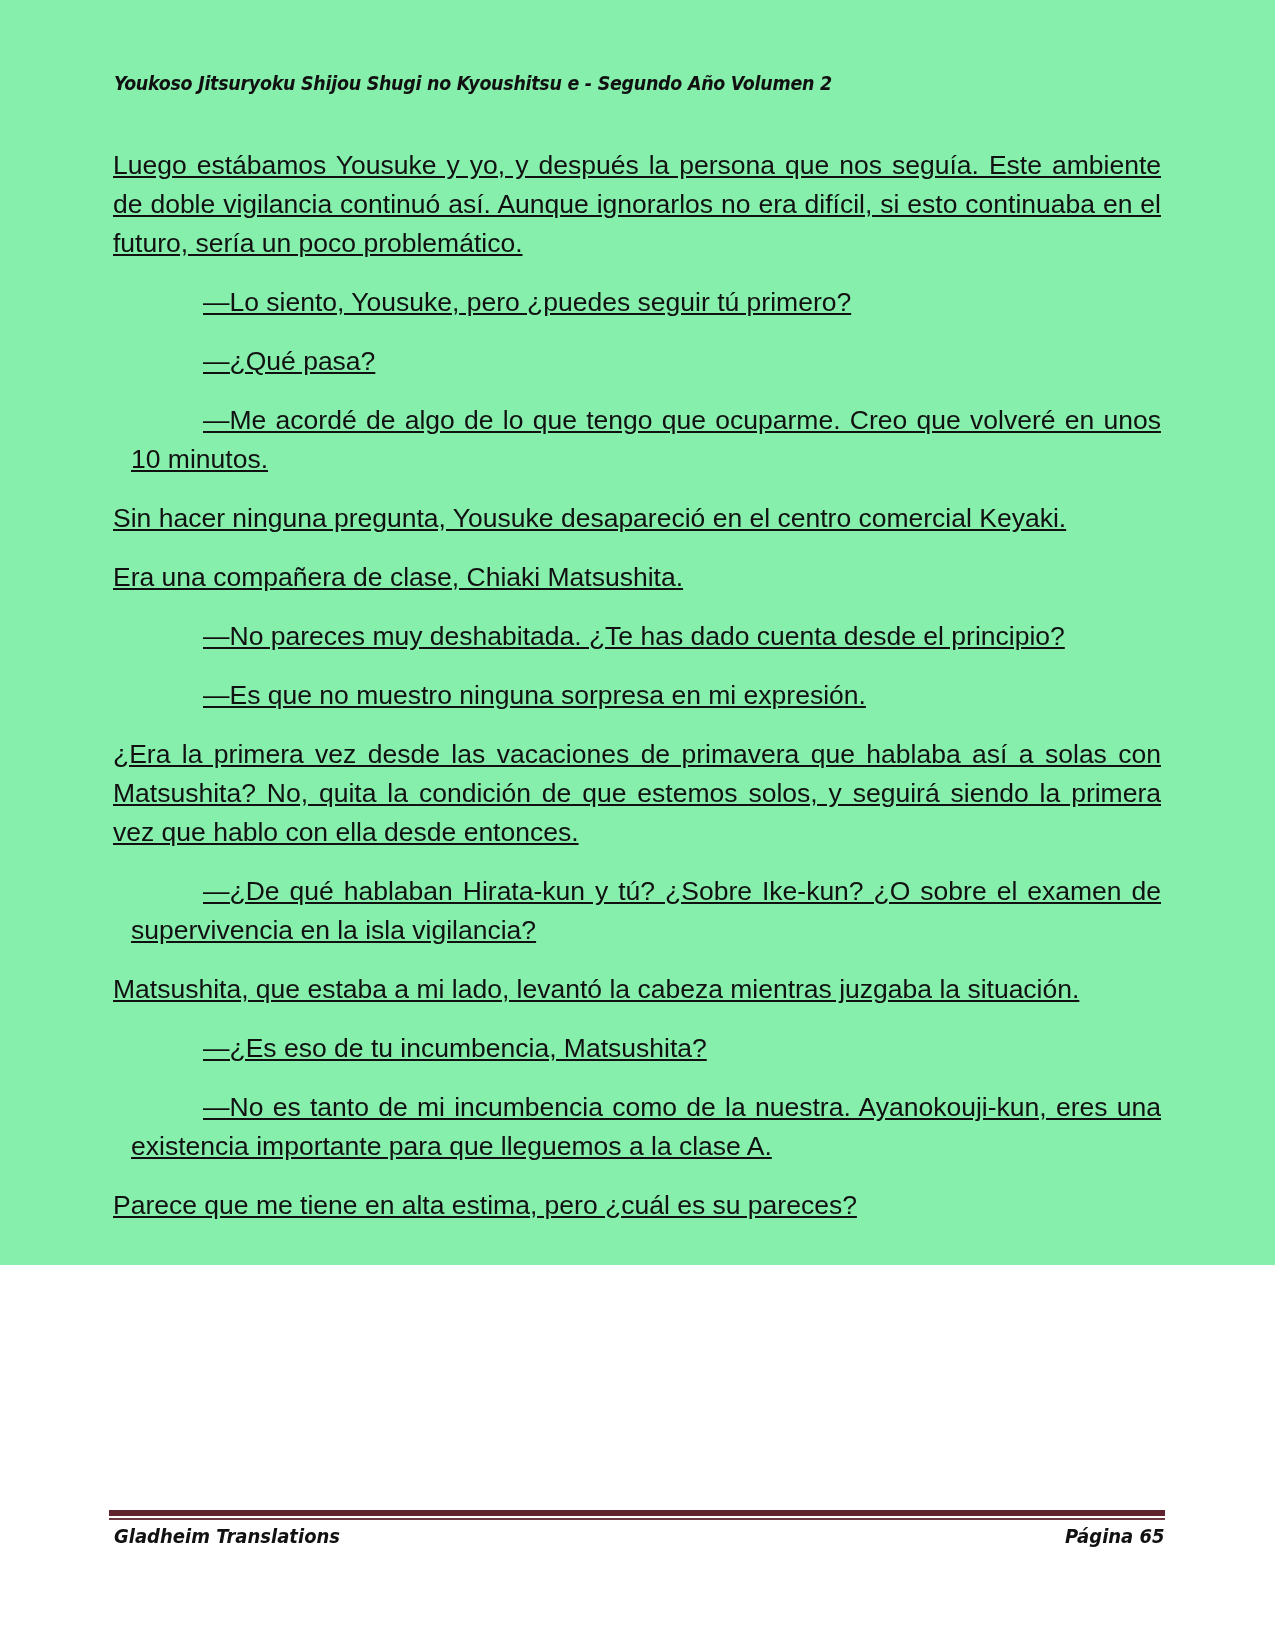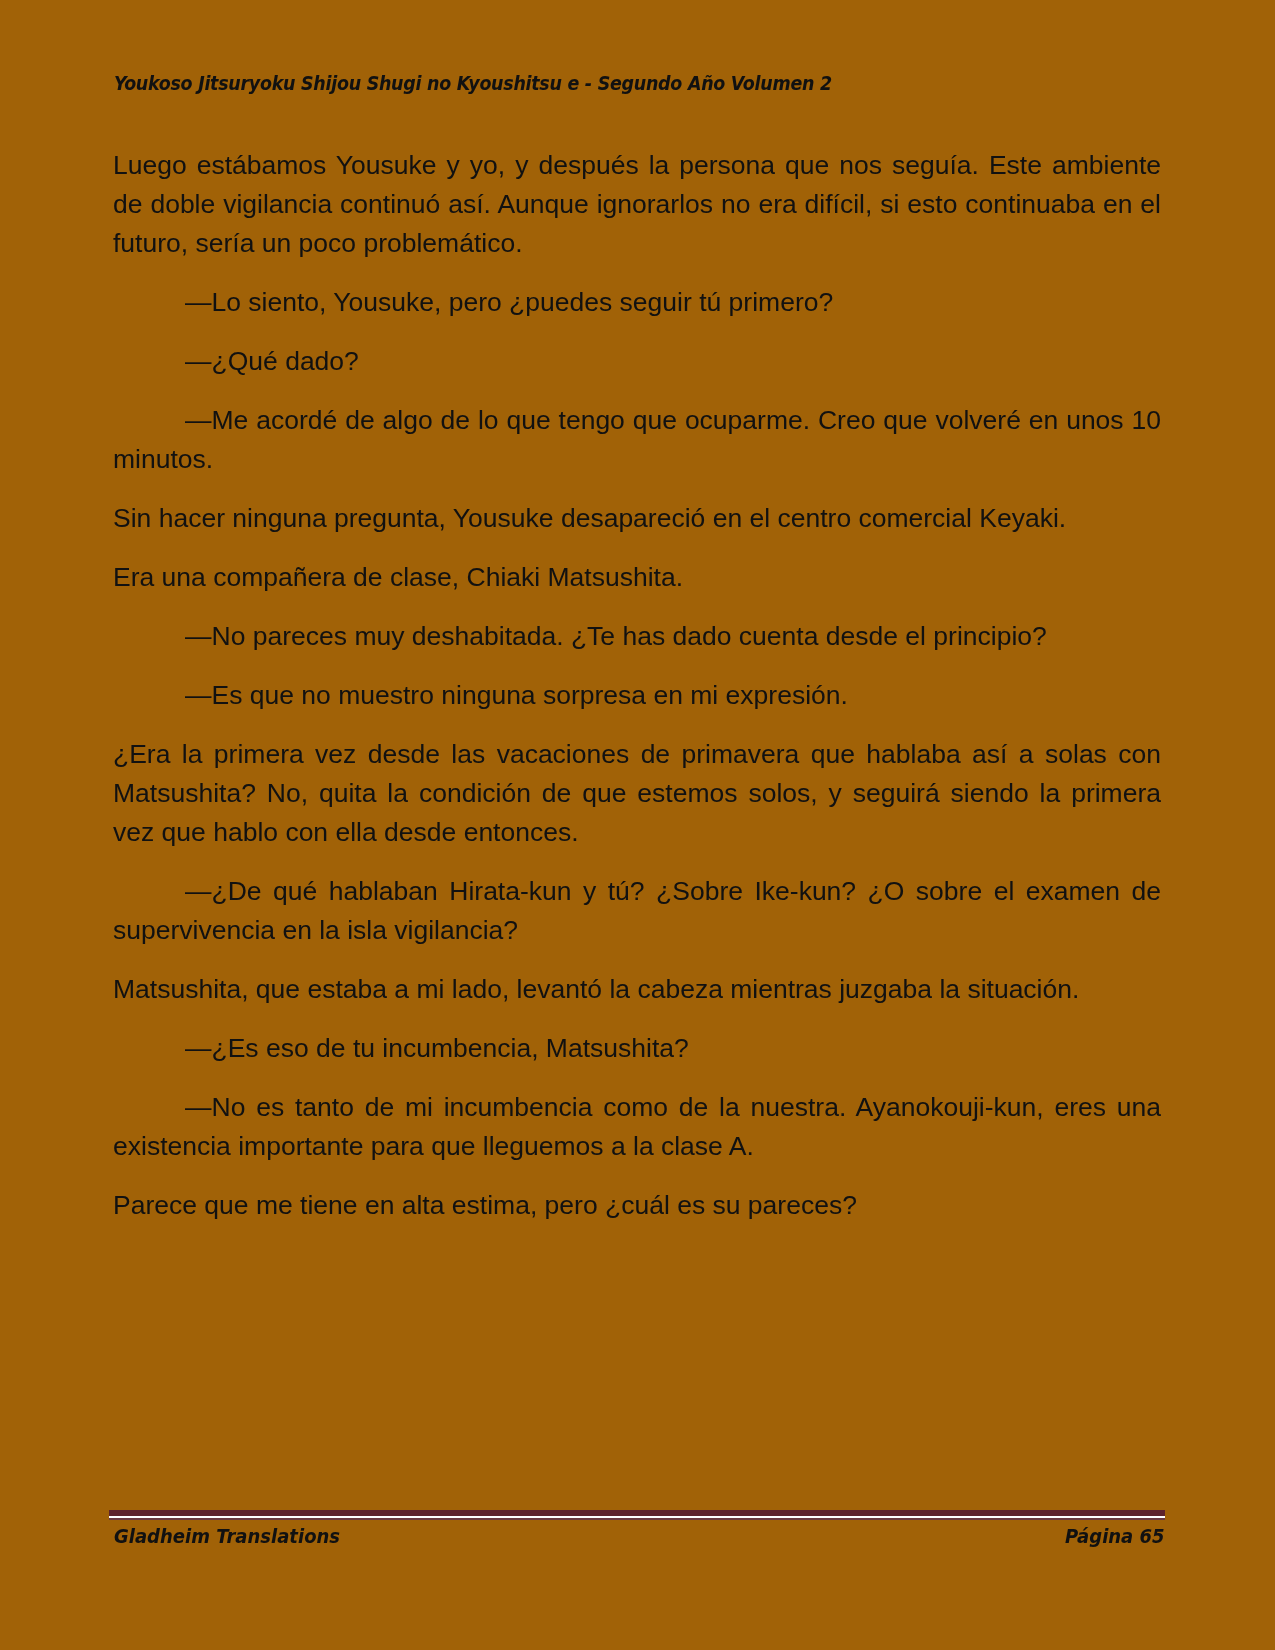--- a/index.html
+++ b/index.html
@@ -1,30 +1,30 @@
 <!DOCTYPE html>
 <html><head>
 <meta charset="utf-8">
 <style>
   html, body { margin: 0; padding: 0; background: #ffffff; }
   body { width: 1275px; height: 1650px; position: relative; overflow: hidden; }
-  .page { position: absolute; left: 0; top: 0; width: 1275px; height: 1650px; background: #a16207; }
+  .page { position: absolute; left: 0; top: 0; width: 1275px; height: 1265px; background: #86efac; }
   .header {
     position: absolute; left: 114px; top: 72px;
     font-family: "DejaVu Sans", sans-serif; font-weight: bold; font-style: italic;
     font-size: 19px; color: #111; letter-spacing: -0.3px;
     transform: scaleX(0.92); transform-origin: left center; white-space: nowrap;
   }
   .body {
     position: absolute; left: 113px; top: 146px; width: 1048px;
     font-family: "Liberation Sans", sans-serif; font-size: 26.5px; color: #111;
     line-height: 39px;
   }
-  .body p { margin: 0 0 20px 0; text-align: justify; }
-  .body p.dialog { text-indent: 72px; }
+  .body p { margin: 0 0 20px 0; text-align: justify; text-decoration: underline; }
+  .body p.dialog { text-indent: 72px; margin-left: 18px; }
   .footer-rule {
     position: absolute; left: 109px; top: 1510px; width: 1056px;
   }
   .footer-rule .thick { height: 6px; background: #5e232c; }
   .footer-rule .gap { height: 2px; background: #fff; }
   .footer-rule .thin { height: 1.5px; background: #6a3a40; }
   .footer-left, .footer-right {
     position: absolute; top: 1524px;
     font-family: "DejaVu Sans", sans-serif; font-weight: bold; font-style: italic;
     font-size: 20px; color: #111; white-space: nowrap;
@@ -34,21 +34,21 @@
 </style>
 </head>
 <body>
 
 <div class="page">
   <div class="header">Youkoso Jitsuryoku Shijou Shugi no Kyoushitsu e - Segundo Año Volumen 2</div>
 
   <div class="body">
     <p class="narration">Luego estábamos Yousuke y yo, y después la persona que nos seguía. Este ambiente de doble vigilancia continuó así. Aunque ignorarlos no era difícil, si esto continuaba en el futuro, sería un poco problemático.</p>
     <p class="dialog">—Lo siento, Yousuke, pero ¿puedes seguir tú primero?</p>
-    <p class="dialog">—¿Qué dado?</p>
+    <p class="dialog">—¿Qué pasa?</p>
     <p class="dialog">—Me acordé de algo de lo que tengo que ocuparme. Creo que volveré en unos 10 minutos.</p>
     <p class="narration">Sin hacer ninguna pregunta, Yousuke desapareció en el centro comercial Keyaki.</p>
     <p class="narration">Era una compañera de clase, Chiaki Matsushita.</p>
     <p class="dialog">—No pareces muy deshabitada. ¿Te has dado cuenta desde el principio?</p>
     <p class="dialog">—Es que no muestro ninguna sorpresa en mi expresión.</p>
     <p class="narration">¿Era la primera vez desde las vacaciones de primavera que hablaba así a solas con Matsushita? No, quita la condición de que estemos solos, y seguirá siendo la primera vez que hablo con ella desde entonces.</p>
     <p class="dialog">—¿De qué hablaban Hirata-kun y tú? ¿Sobre Ike-kun? ¿O sobre el examen de supervivencia en la isla vigilancia?</p>
     <p class="narration">Matsushita, que estaba a mi lado, levantó la cabeza mientras juzgaba la situación.</p>
     <p class="dialog">—¿Es eso de tu incumbencia, Matsushita?</p>
     <p class="dialog">—No es tanto de mi incumbencia como de la nuestra. Ayanokouji-kun, eres una existencia importante para que lleguemos a la clase A.</p>

